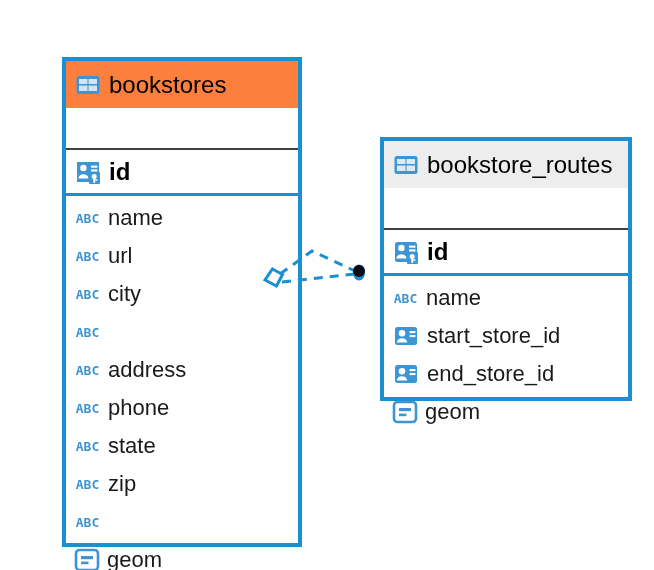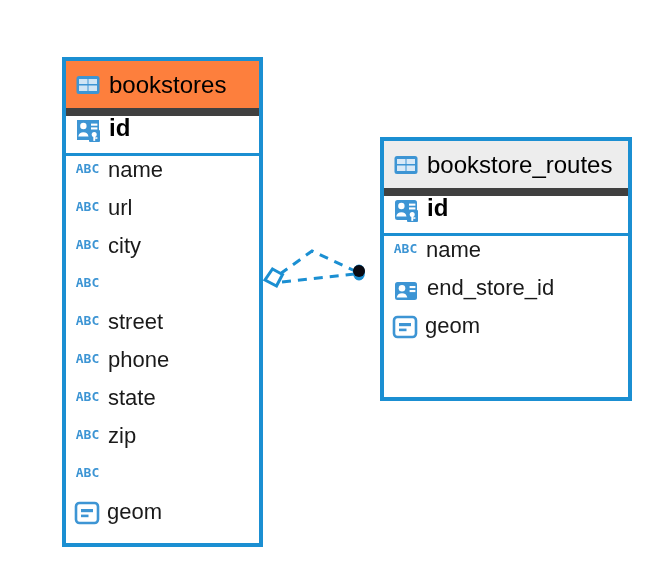--- a/index.html
+++ b/index.html
@@ -23,21 +23,21 @@
   
   .entity {
     position: absolute;
     box-sizing: border-box;
     border: 4px solid #1b8fd2;
     background: #ffffff;
   }
   #entity-bookstores {
     left: 62px;
     top: 57px;
-    width: 201px;
+    width: 240px;
     height: 490px;
   }
   #entity-bookstore-routes {
     left: 380px;
     top: 137px;
     width: 252px;
     height: 264px;
   }
 
   .entity-header {
@@ -48,38 +48,40 @@
     padding: 0 6px 0 8px;
     font-size: 24px;
     color: #000000;
     white-space: nowrap;
   }
   .entity-header.orange { background: #fd7f3d; }
   .entity-header.gray   { background: #ededed; }
 
   .pk-row {
     display: flex;
-    align-items: flex-start;
+    align-items: center;
     box-sizing: border-box;
     height: 48px;
     padding: 0 6px 0 8px;
-    border-top: 8px solid #404040;
+    border-top: 2px solid #404040;
     border-bottom: 3px solid #1b8fd2;
     background: #ffffff;
     font-size: 24px;
     font-weight: bold;
     color: #000000;
     white-space: nowrap;
+    margin-top: 40px;
   }
 
   .fields {
     padding-top: 3px;
   }
   .field-row {
     display: flex;
+    align-items: center;
     box-sizing: border-box;
     height: 38px;
     padding: 0 6px 0 8px;
     font-size: 22px;
     color: #1a1a1a;
     white-space: nowrap;
   }
   .field-label { line-height: 1; }
   .header-label { line-height: 1; }
   .pk-label { line-height: 1; }
@@ -192,21 +194,21 @@
       <div class="field-row">
         <span class="icon icon-abc">
           <span class="abc-text">ABC</span>
         </span>
       </div>
 
       <div class="field-row">
         <span class="icon icon-abc">
           <span class="abc-text">ABC</span>
         </span>
-        <span class="field-label">street</span>
+        <span class="field-label">address</span>
       </div>
 
       <div class="field-row">
         <span class="icon icon-abc">
           <span class="abc-text">ABC</span>
         </span>
         <span class="field-label">phone</span>
       </div>
 
       <div class="field-row">
@@ -285,33 +287,47 @@
 
     <div class="fields">
 
       <div class="field-row">
         <span class="icon icon-abc">
           <span class="abc-text">ABC</span>
         </span>
         <span class="field-label">name</span>
       </div>
 
-
       <div class="field-row">
         <span class="icon icon-fk">
           <svg viewBox="0 0 28 28" width="28" height="28">
             <rect x="3" y="5" width="22" height="18" rx="2.5" fill="#3d95d4"></rect>
             <g fill="#ffffff">
               <circle cx="10" cy="11.2" r="3.3"></circle>
               <path d="M4.7 20.6 a5.4 5.4 0 0 1 10.6 0 z"></path>
               <rect x="17.6" y="9" width="5.8" height="2.1"></rect>
               <rect x="17.6" y="13" width="5.8" height="2.1"></rect>
             </g>
           </svg>
         </span>
+        <span class="field-label">start_store_id</span>
+      </div>
+
+      <div class="field-row">
+        <span class="icon icon-fk">
+          <svg viewBox="0 0 28 28" width="28" height="28">
+            <rect x="3" y="5" width="22" height="18" rx="2.5" fill="#3d95d4"></rect>
+            <g fill="#ffffff">
+              <circle cx="10" cy="11.2" r="3.3"></circle>
+              <path d="M4.7 20.6 a5.4 5.4 0 0 1 10.6 0 z"></path>
+              <rect x="17.6" y="9" width="5.8" height="2.1"></rect>
+              <rect x="17.6" y="13" width="5.8" height="2.1"></rect>
+            </g>
+          </svg>
+        </span>
         <span class="field-label">end_store_id</span>
       </div>
 
       <div class="field-row">
         <span class="icon icon-geom">
           <svg viewBox="0 0 26 24" width="26" height="24">
             <rect x="2" y="2" width="22" height="20" rx="3.5" fill="none" stroke="#3d95d4" stroke-width="2.6"></rect>
             <rect x="7" y="8" width="12" height="3.2" fill="#3d95d4"></rect>
             <rect x="7" y="13.6" width="7.5" height="2.6" fill="#3d95d4"></rect>
           </svg>

